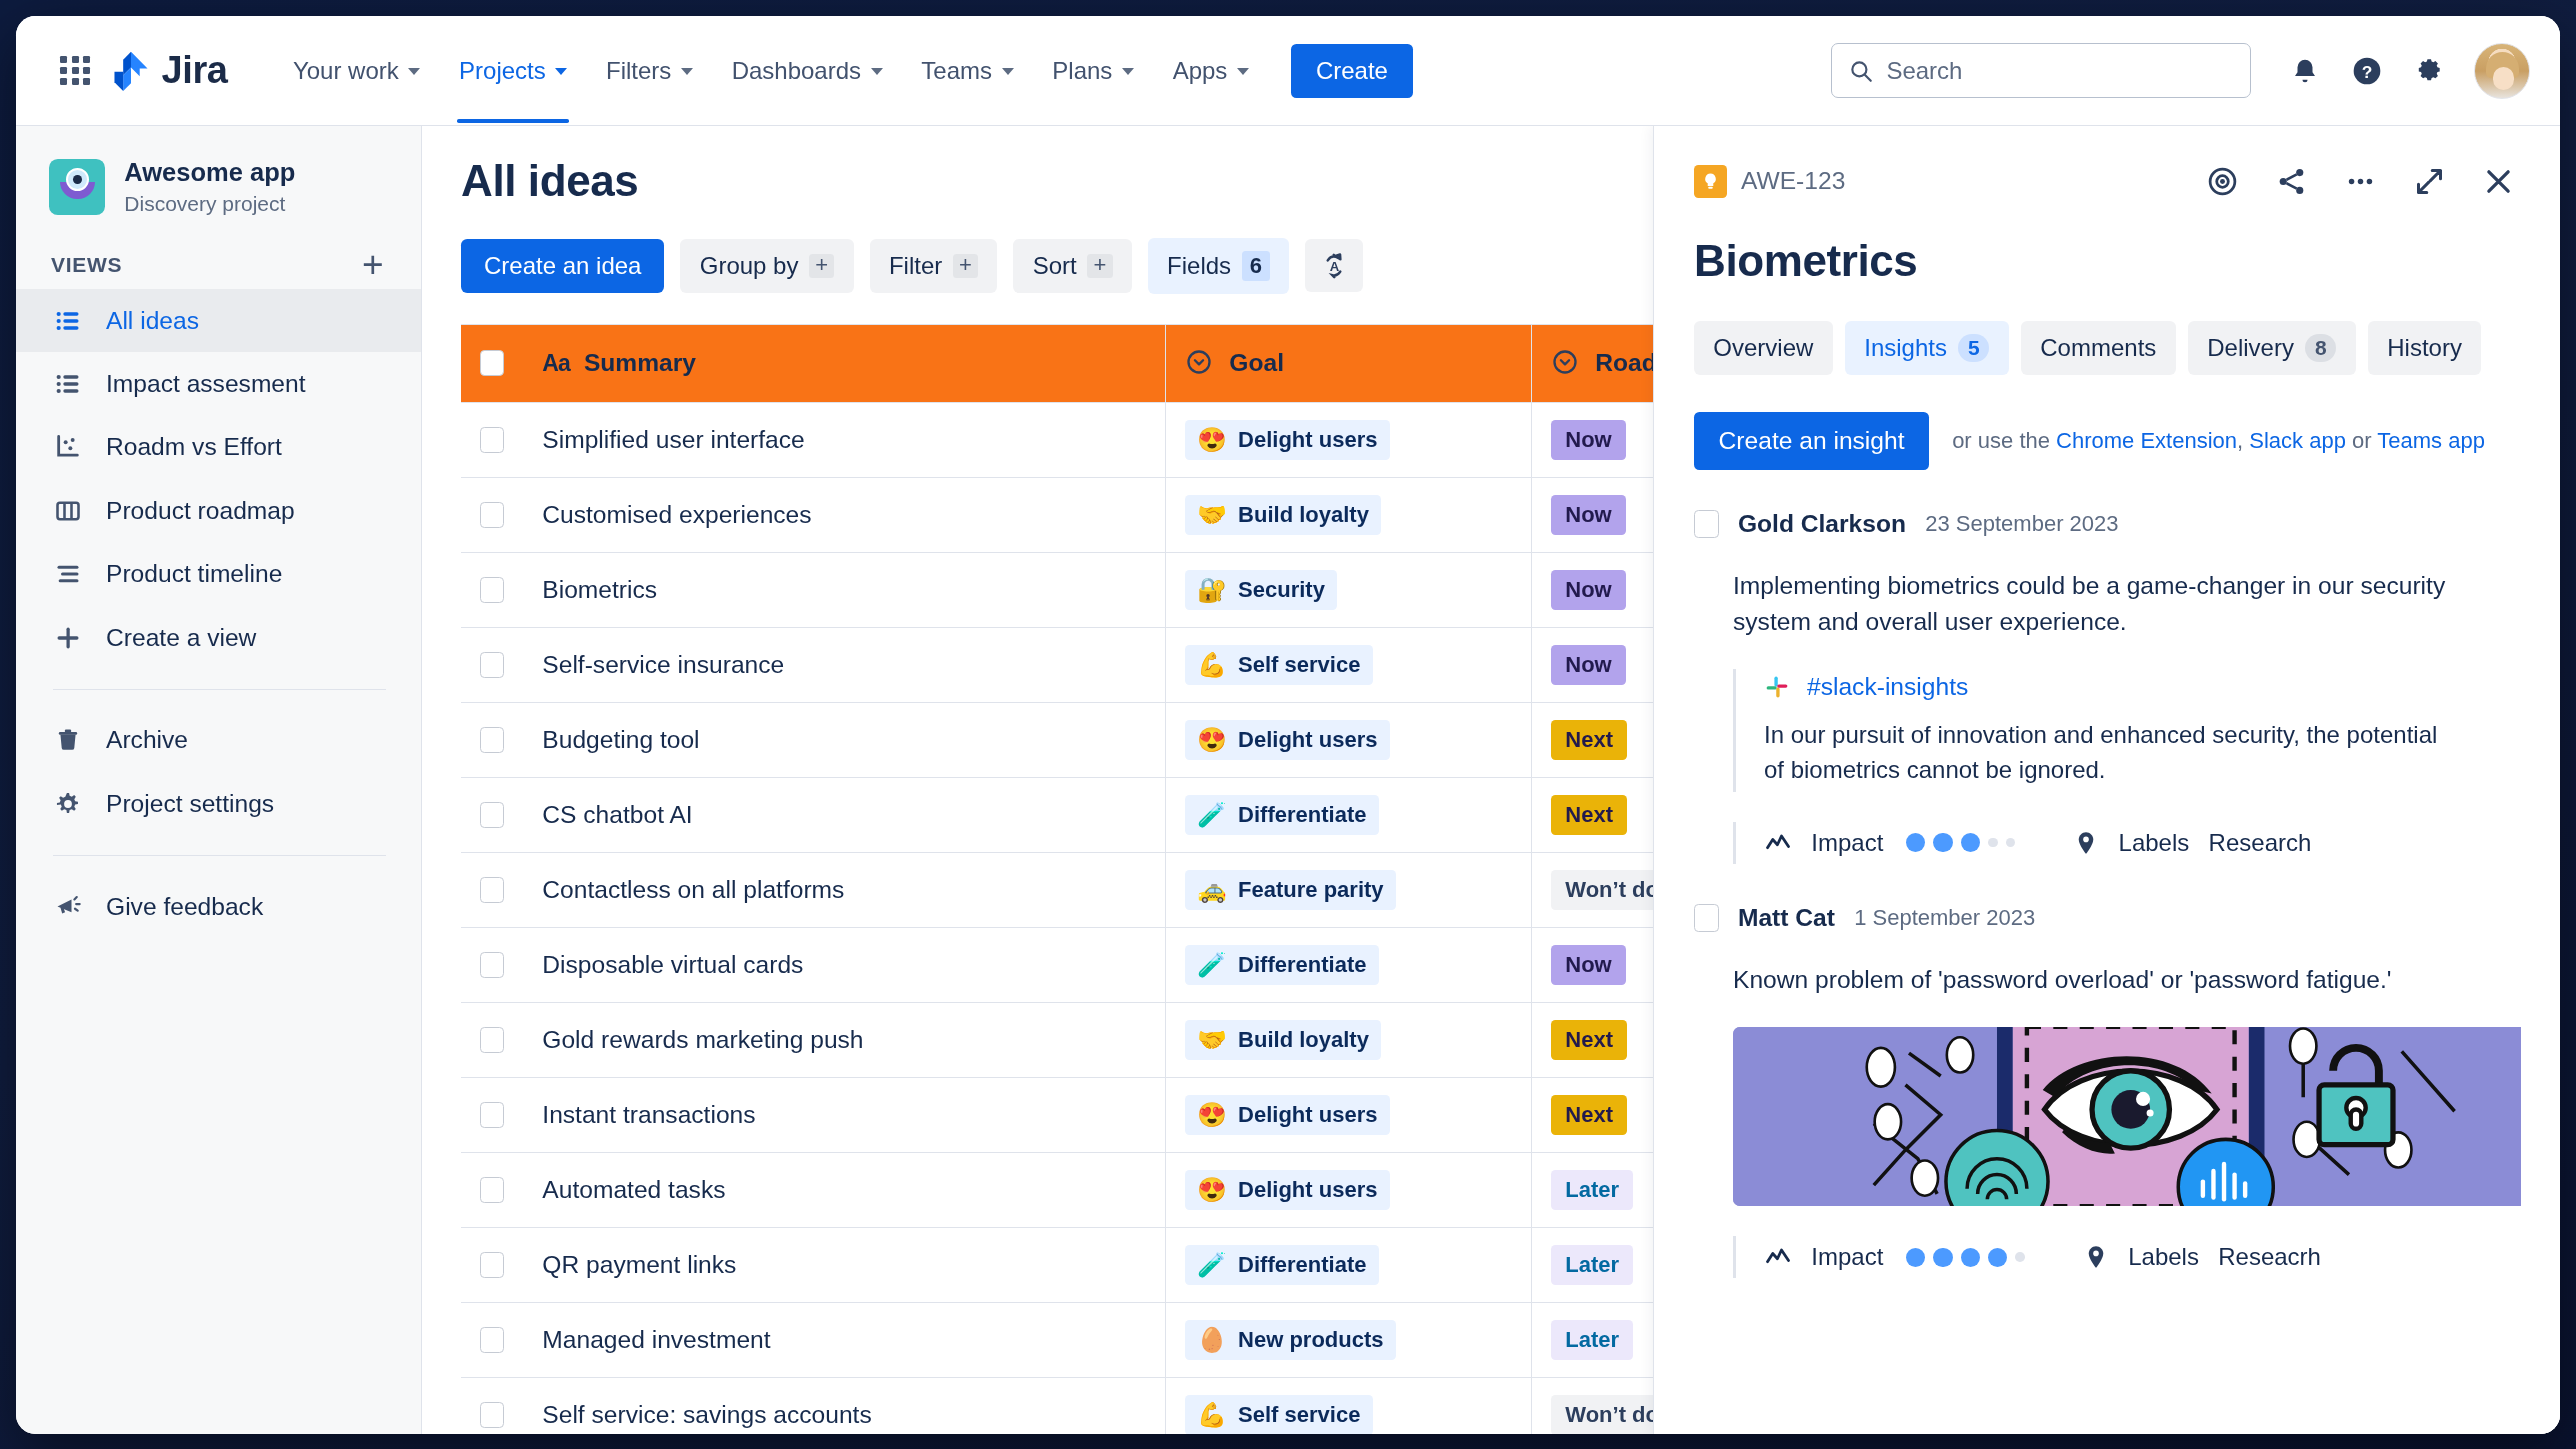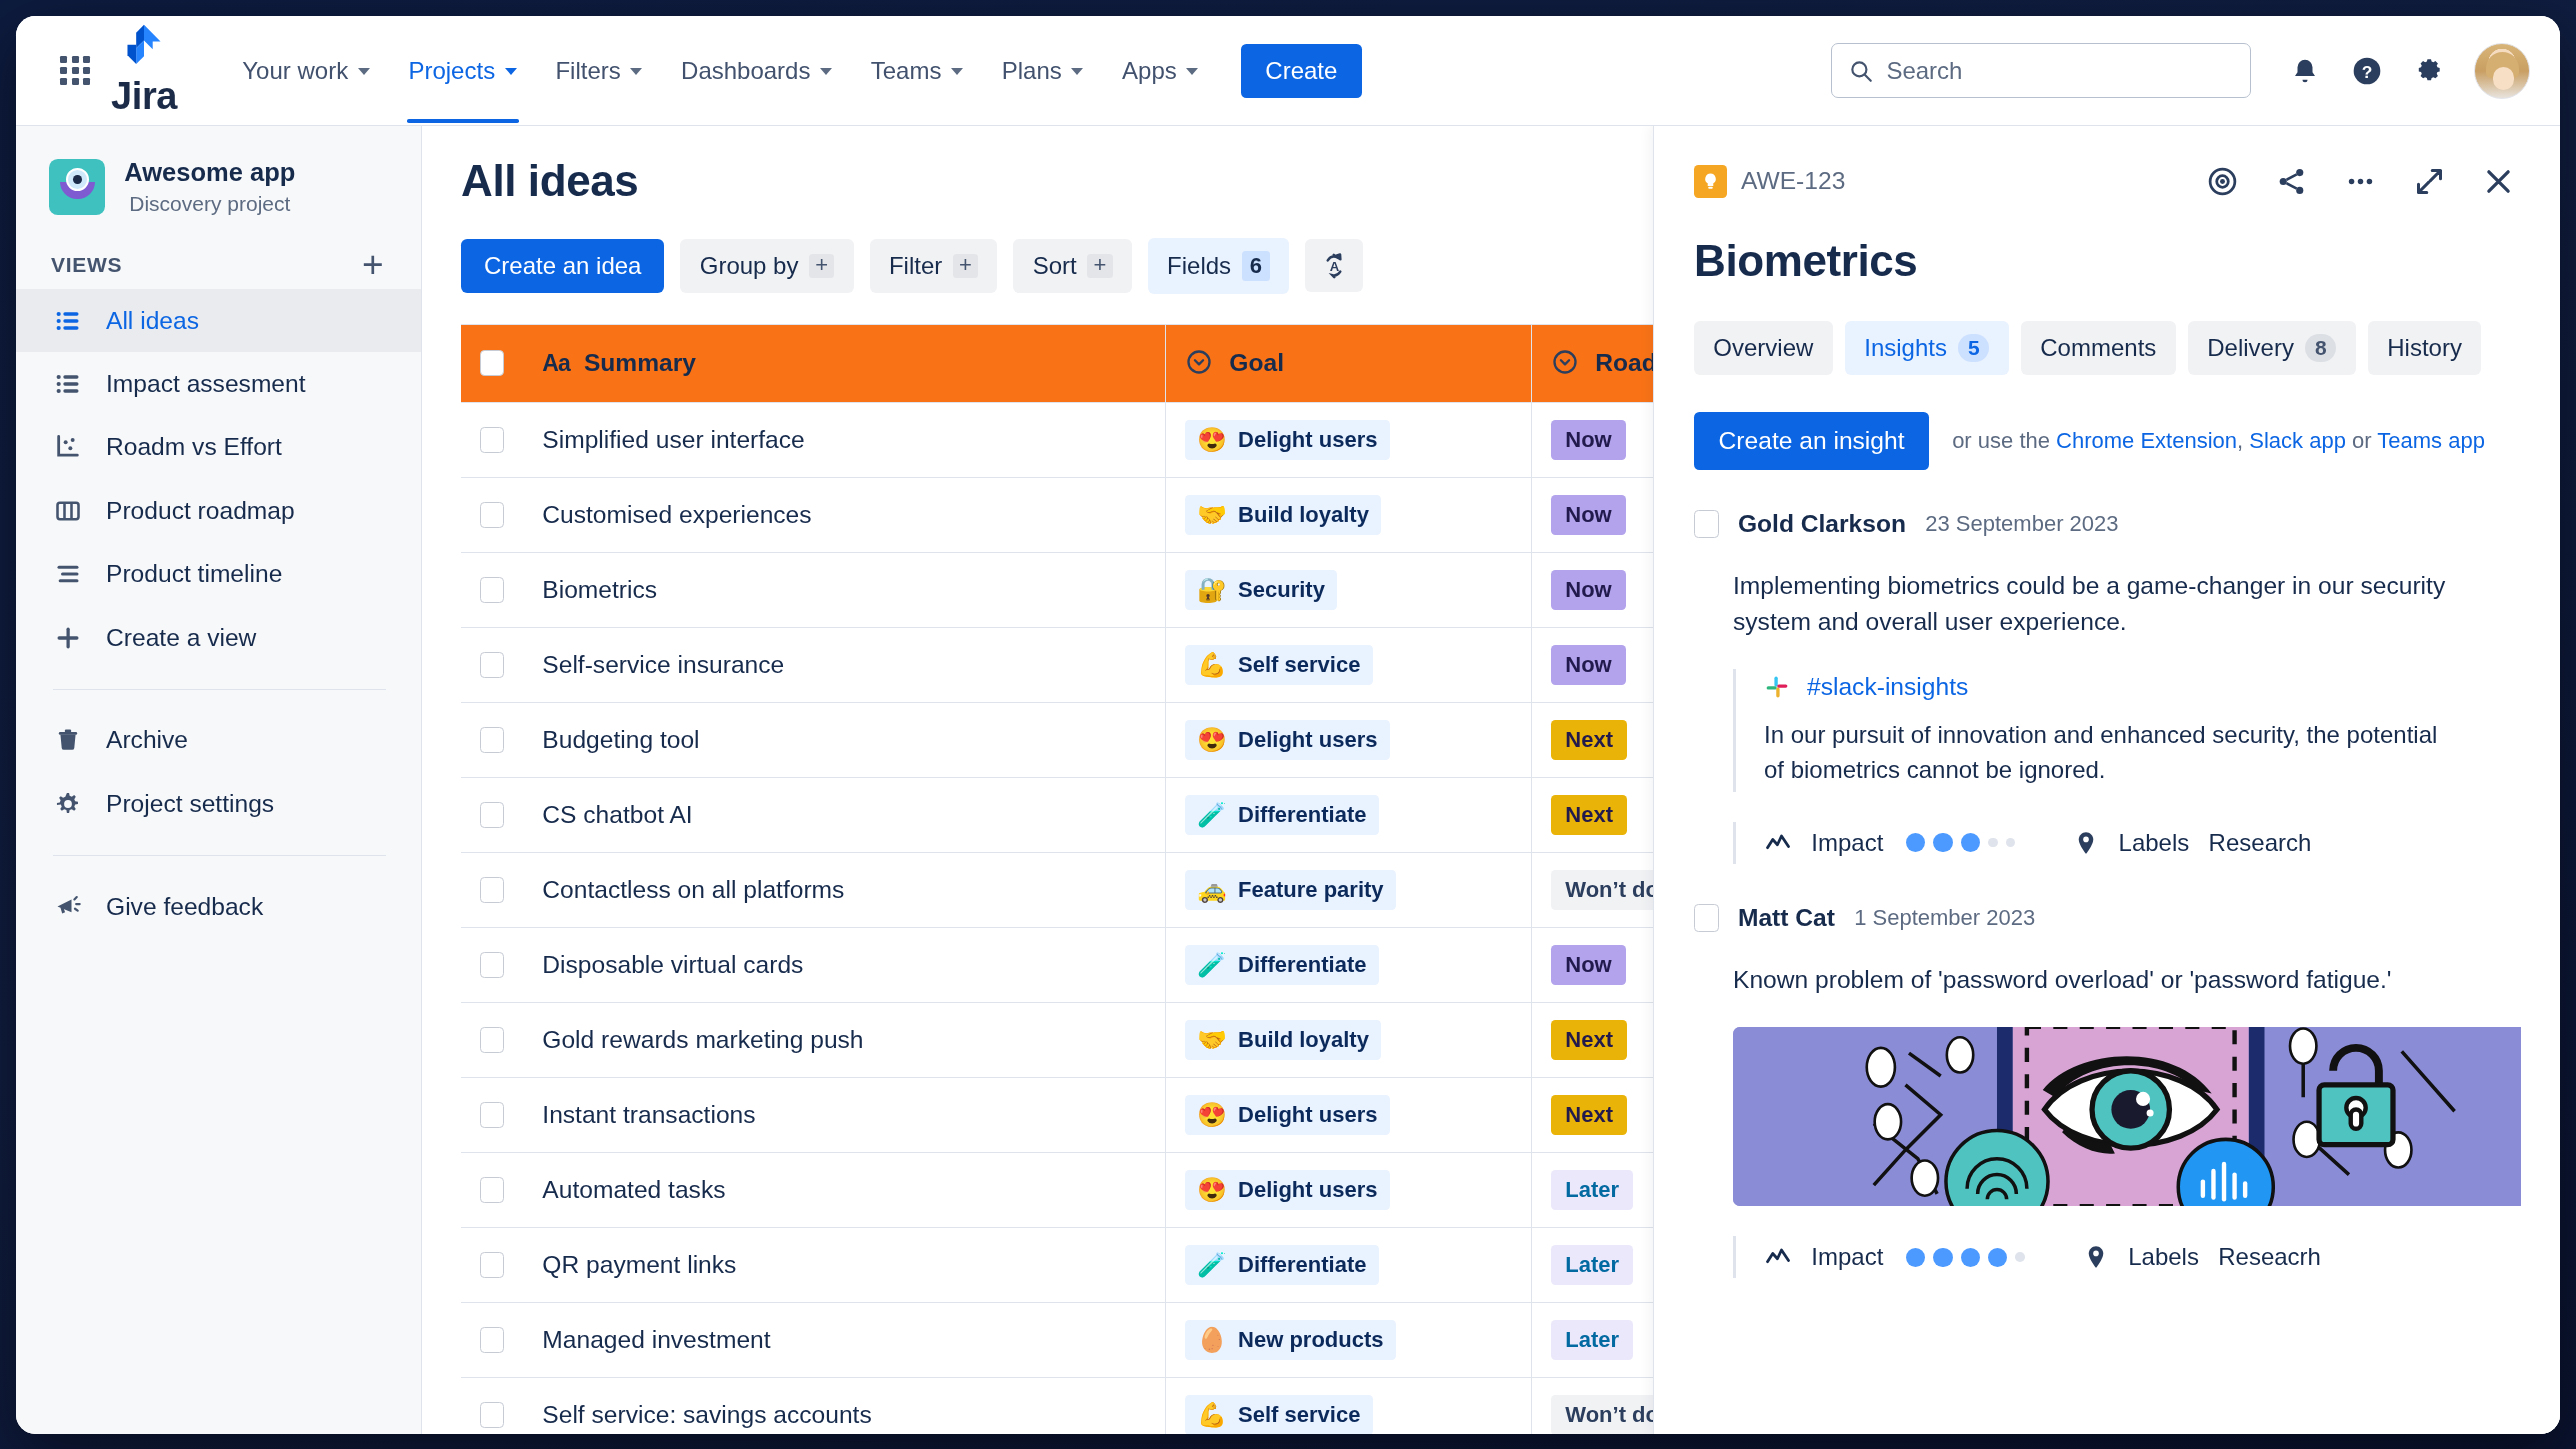--- a/index.html
+++ b/index.html
@@ -28,21 +28,21 @@
     height: 110px;
     display: flex; align-items: center;
     padding: 0 30px 0 39px;
     border-bottom: 0.9px solid #dfe3eb;
     background: #ffffff;
     position: relative; z-index: 30;
   }
   .appswitch { width: 40px; height: 40px; display:flex; align-items:center; justify-content:center; margin-right: 16px; cursor:pointer;}
   .dots9 { display:grid; grid-template-columns: repeat(3, 7px); grid-template-rows: repeat(3, 7px); gap:4.4px; }
   .dots9 i { width:7px;height:7px;background:#44546f;border-radius:1.3px; display:block;}
-  .brand { display:flex; align-items:center; gap:10.6px; margin-right: 46px; cursor:pointer;flex-direction:column;}
+  .brand { display:flex; align-items:center; gap:10.6px; margin-right: 46px; cursor:pointer;}
   .brand-text { font-size: 38px; font-weight: 600; color:#1b2b48; letter-spacing:-0.4px; }
   .navitems { display:flex; align-items:center; gap:0px; }
   .navitem {
     display:flex; align-items:center; gap:9.7px;
     font-size: 24px; color:#42526e; font-weight:400;
     padding: 12.3px 19.3px; border-radius:5.3px; cursor:pointer;
     position:relative; white-space:nowrap;
   }
   .navitem.active { color:#0c66e4; }
   .navitem.active::after {
@@ -72,21 +72,21 @@
 
   
   .bodywrap { display:flex; height: calc(1418px - 110px); }
 
   
   .sidebar {
     width: 406px; flex:0 0 406px; background:#f7f8f9;
     border-right:0.9px solid #dfe3eb; padding-top: 16px;
     display:flex; flex-direction:column;
   }
-  .proj { display:flex; align-items:center; gap:19.3px; padding: 16px 28px 23px 33px; cursor:pointer;text-align:center;}
+  .proj { display:flex; align-items:center; gap:19.3px; padding: 16px 28px 23px 33px; cursor:pointer;}
   .projicon {
     width:56px;height:56px;border-radius:8.8px;flex:0 0 56px;
     background:#3fc1c0; position:relative; overflow:hidden;
   }
   .projicon .ufo{position:absolute;left:10.6px;top:23px;width:35px;height:17.6px;border-radius:0 0 17.6px 17.6px;background:#7e5bd1;}
   .projicon .dome{position:absolute;left:16.7px;top:8.8px;width:23px;height:23px;border-radius:50%;background:#cfe9fb;border:2.6px solid #fff;}
   .projicon .pupil{position:absolute;left:24px;top:16px;width:8.8px;height:8.8px;border-radius:50%;background:#1b2b48;}
   .projtitle { font-size:25.5px; font-weight:700; color:#172b4d; line-height:1.15;}
   .projsub { font-size:21px; color:#5d6b82; margin-top:4.4px;}
   .secthead {

